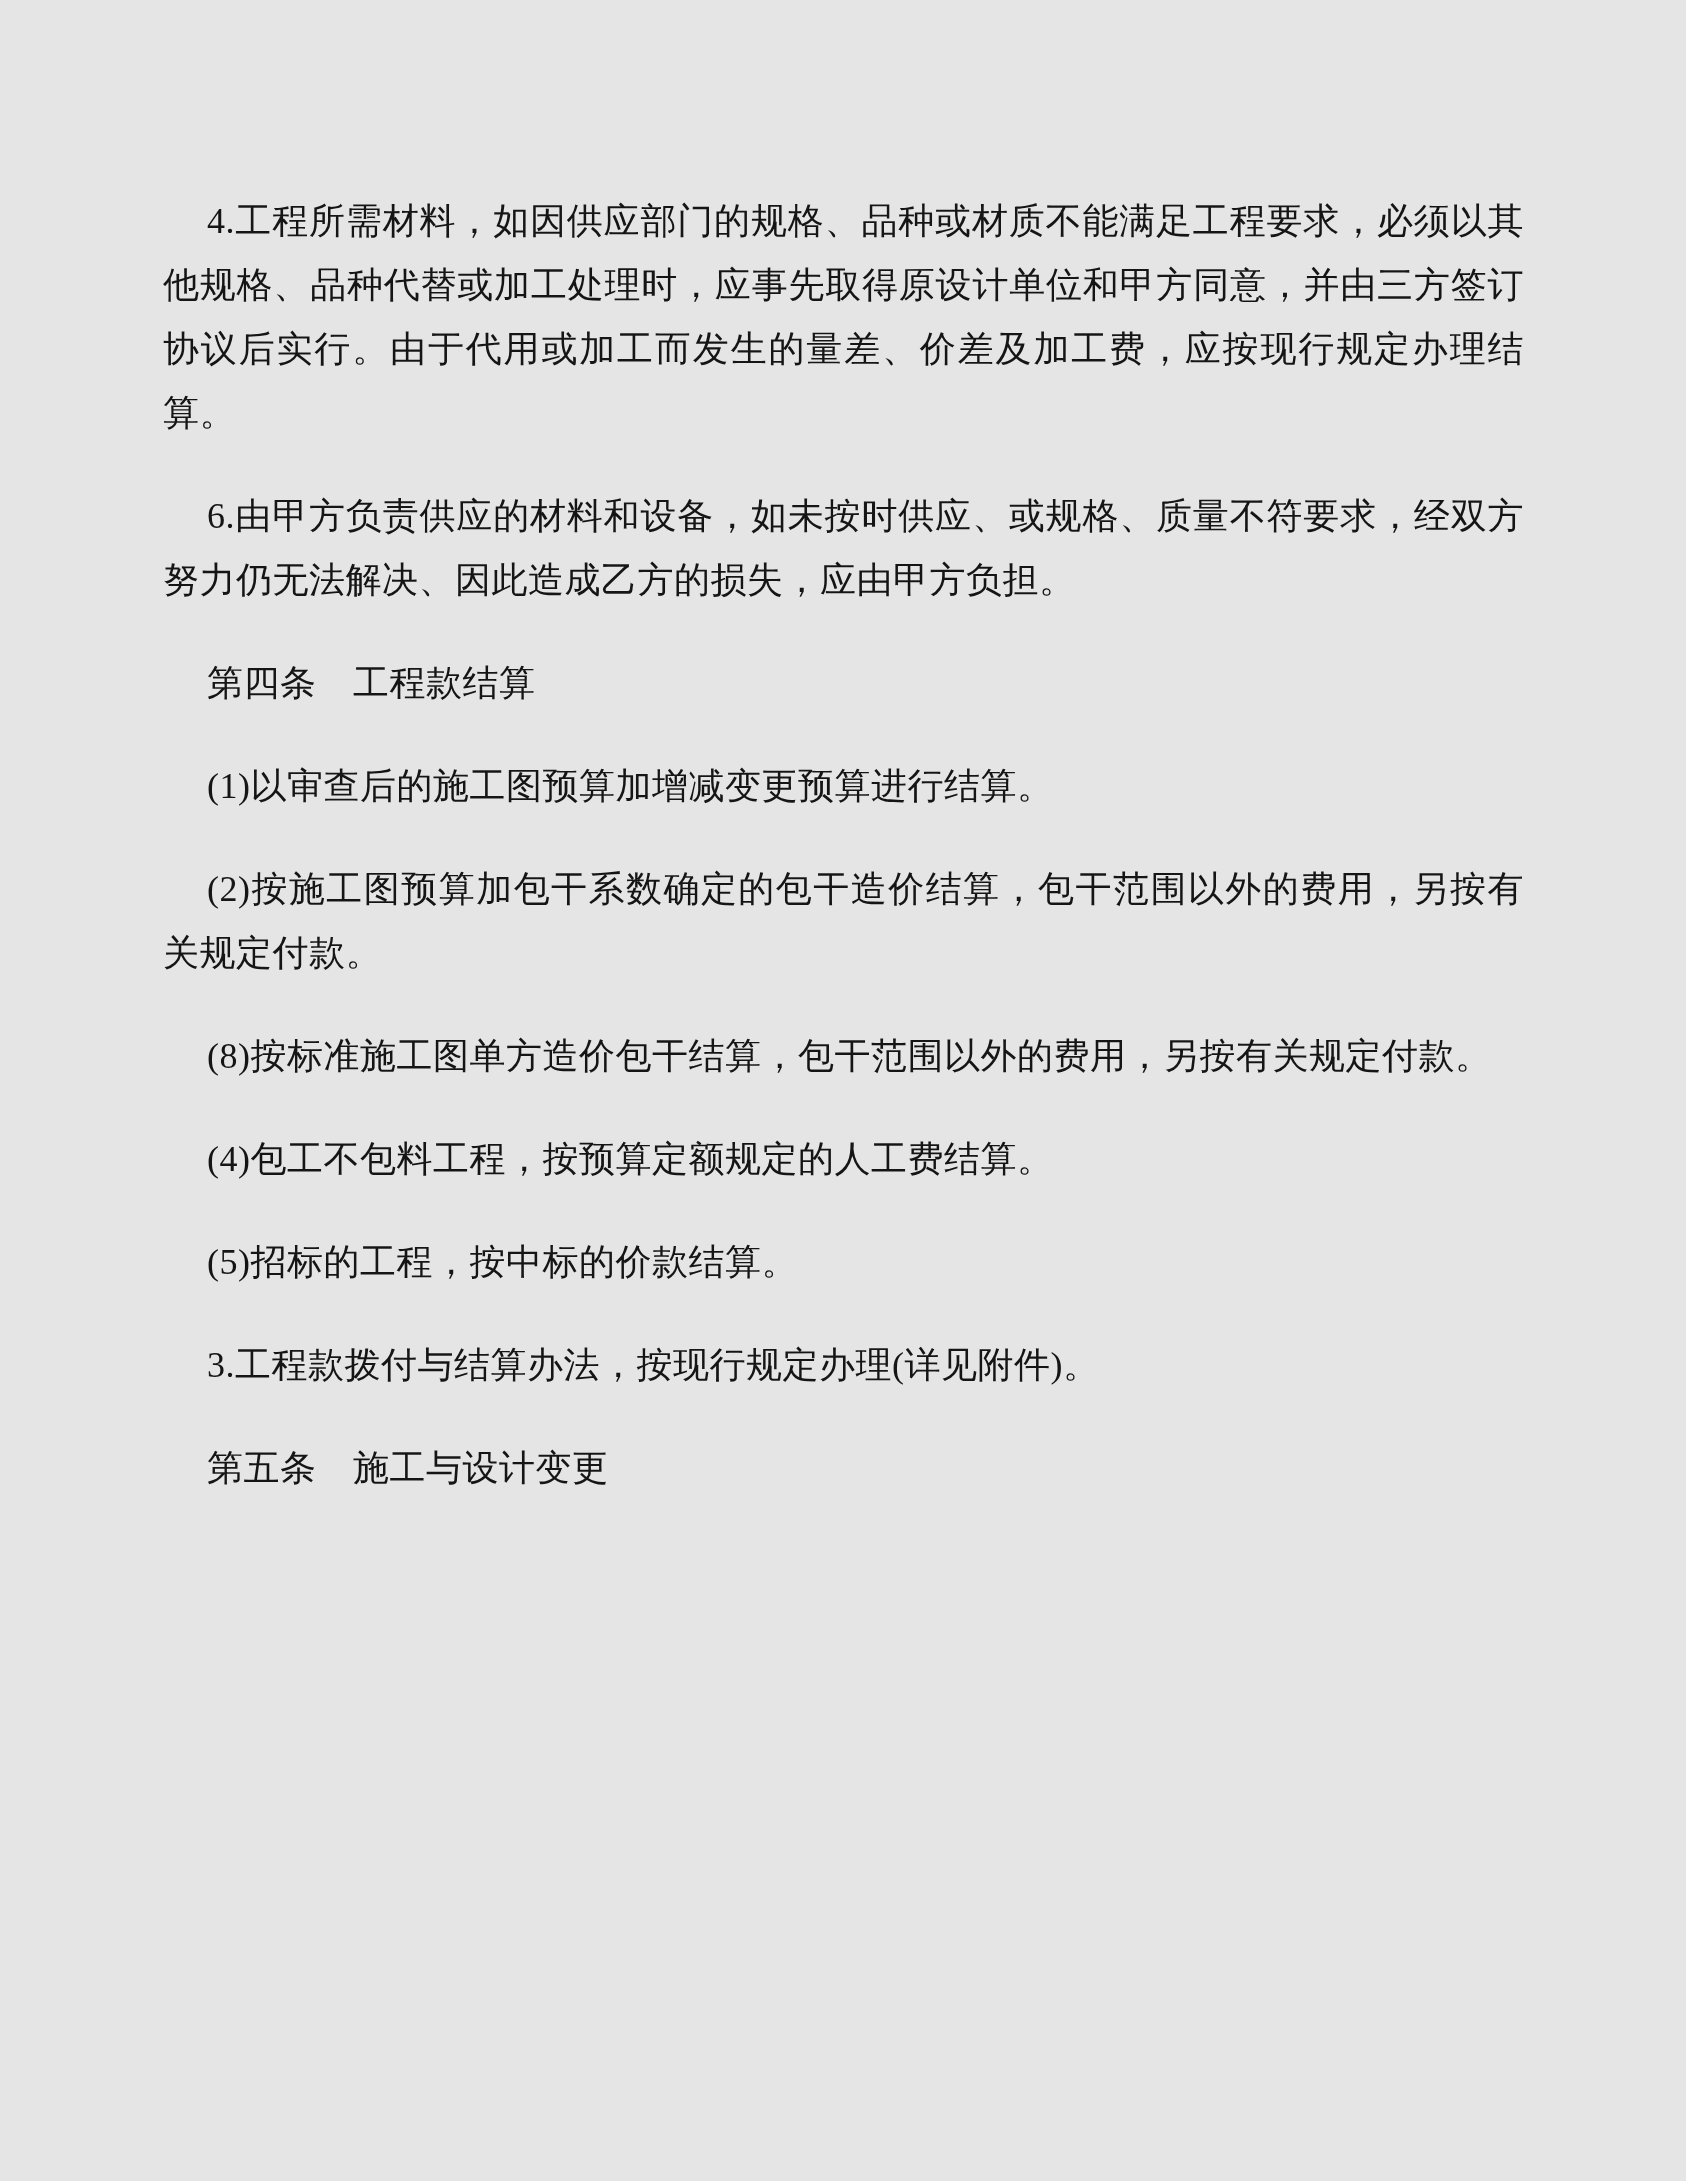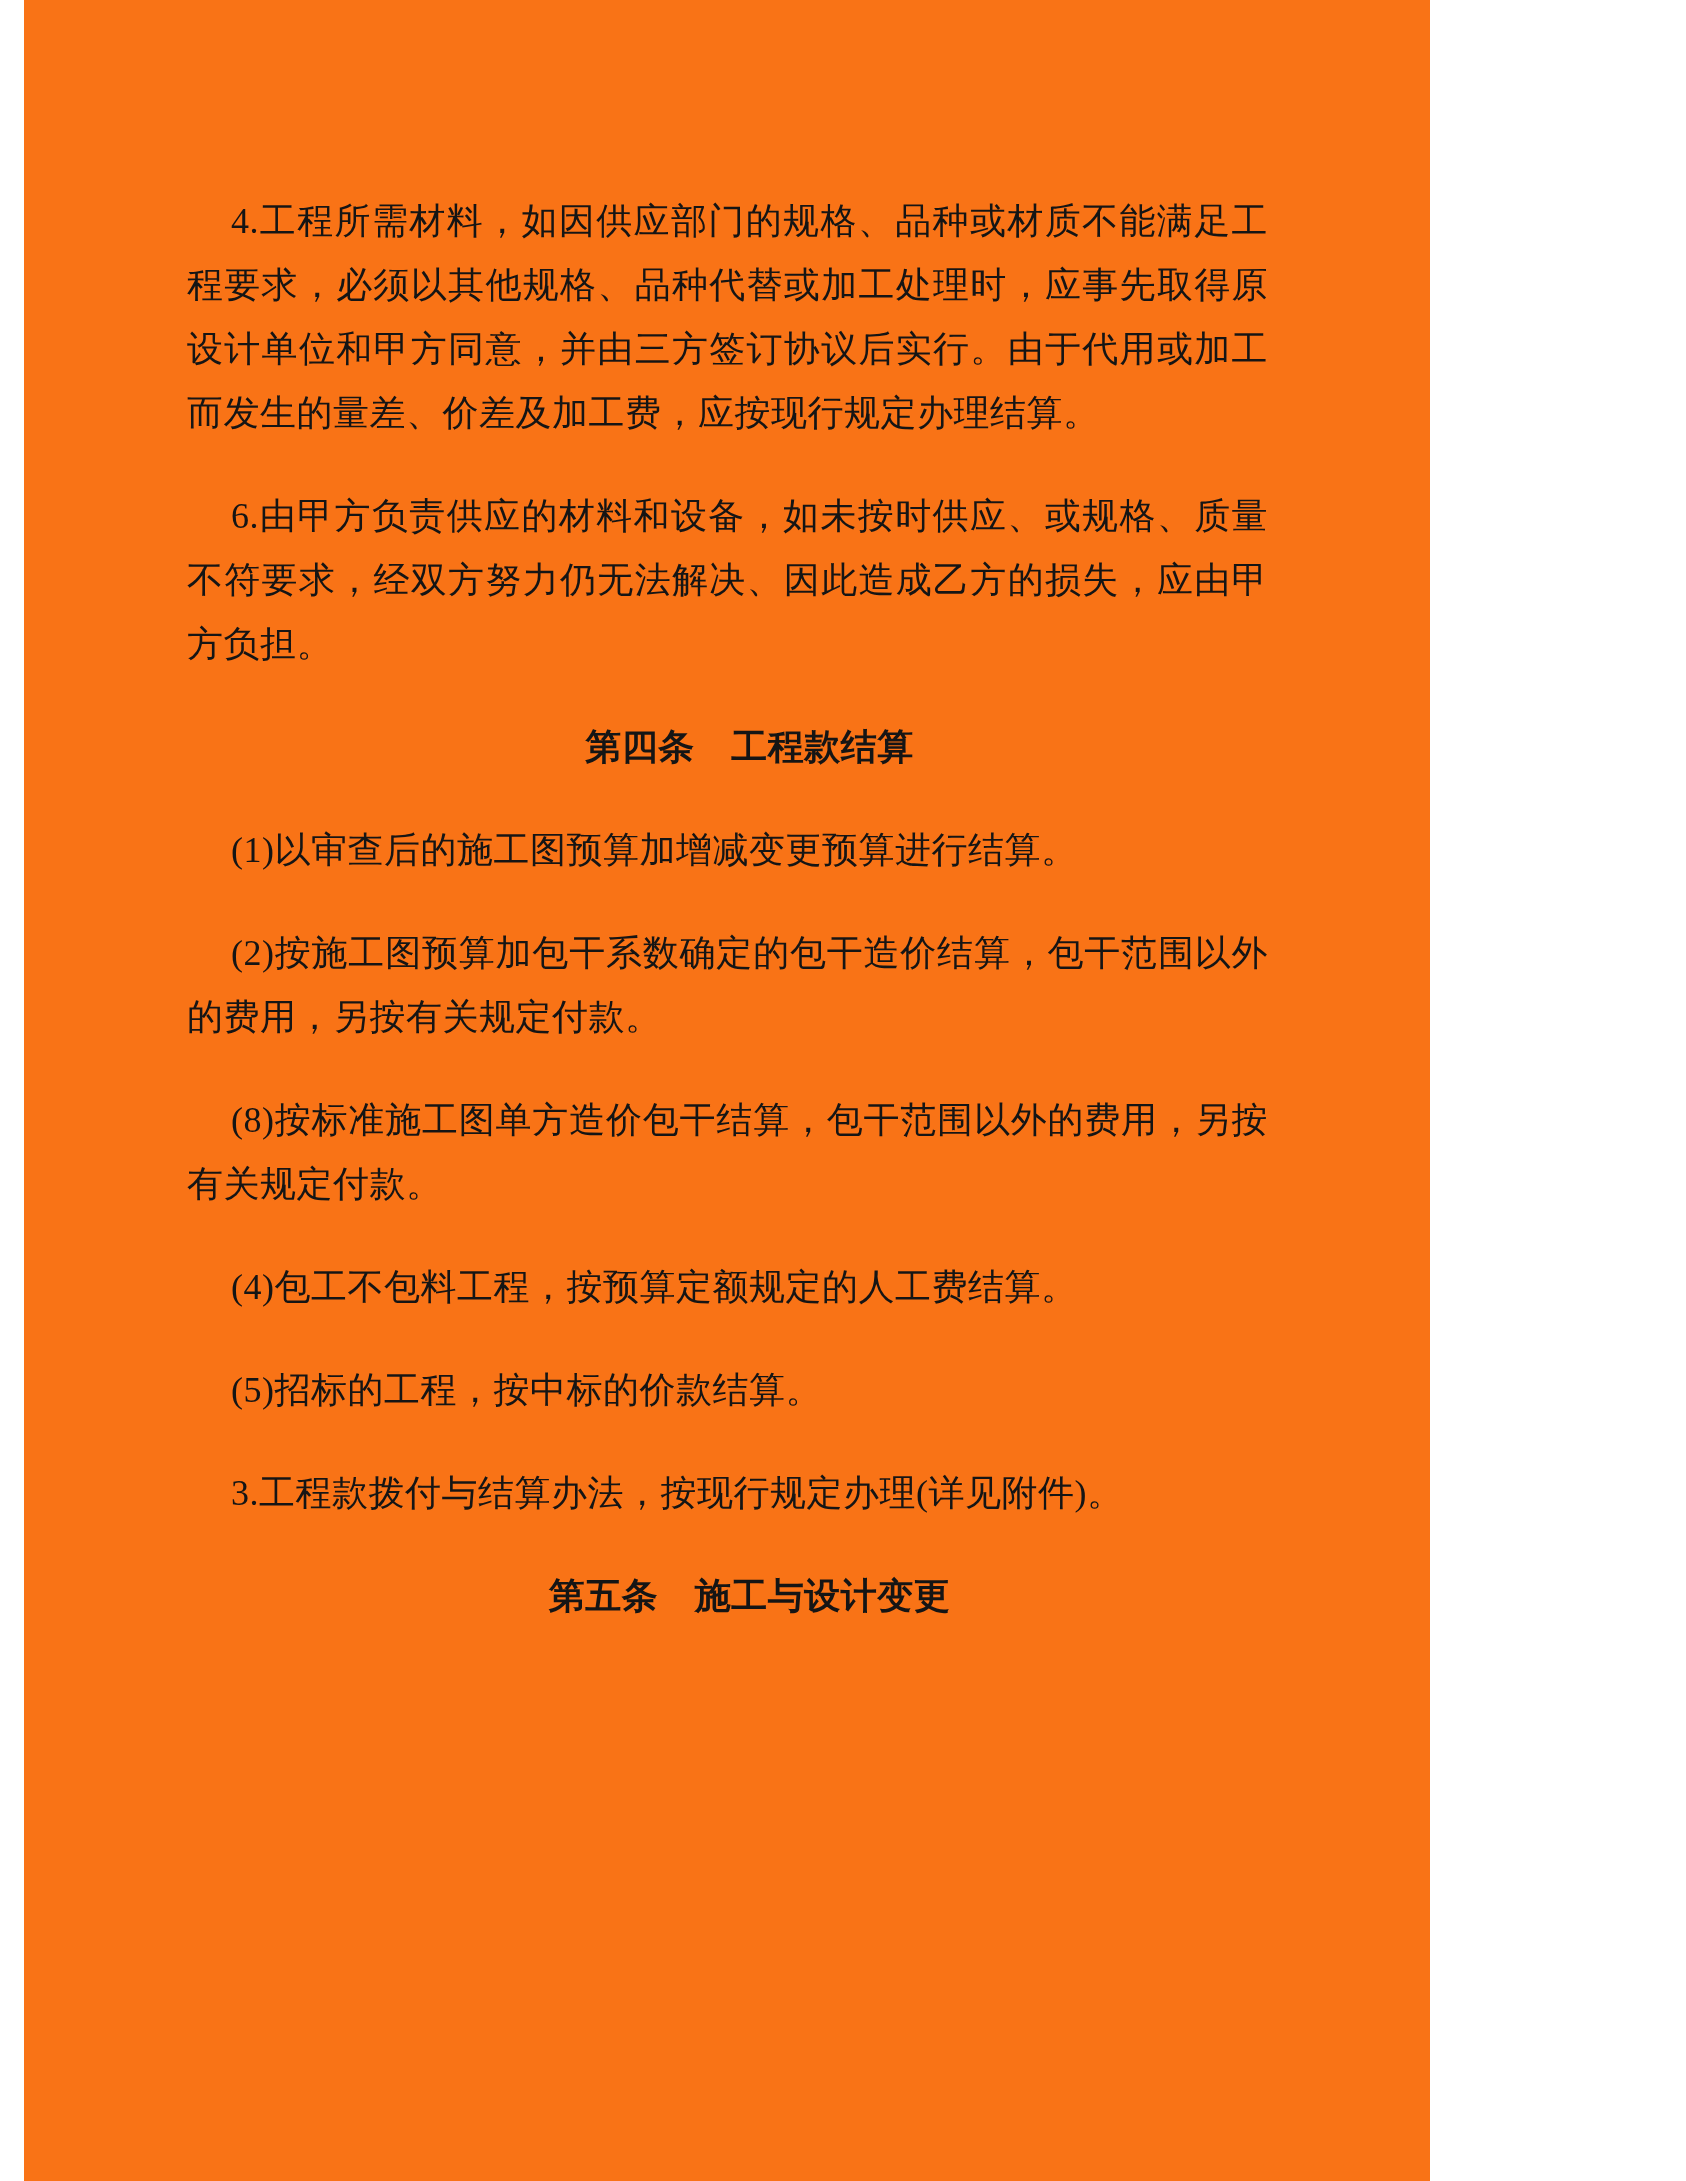--- a/index.html
+++ b/index.html
@@ -2,42 +2,41 @@
 <html style="font-size:14.7px"><head>
 <meta charset="utf-8">
 <style>
   html, body {
     margin: 0;
     padding: 0;
     background: #ffffff;
   }
   .page {
     position: relative;
-    width: 1406px;
+    width: 1686px;
     height: 2182px;
-    background: #f97316;
+    background: #e5e5e5;
     box-sizing: border-box;
     padding: 189px 162px 0 163px;
     overflow: hidden;
     font-family: "Liberation Serif", "DejaVu Serif", serif;
     color: #151515;
-    margin-left: 24px;
   }
   .para {
     margin: 0 0 39px 0;
     font-size: 36px;
     line-height: 64px;
     text-align: justify;
     text-indent: 44px;
     letter-spacing: 0.5px;
     word-break: normal;
   }
   .heading {
-    text-align: center;
-    font-weight: bold;
+    text-align: left;
+    font-weight: normal;
   }
 </style>
 </head>
 <body>
 
 <div class="page">
   <p class="para">4.工程所需材料，如因供应部门的规格、品种或材质不能满足工程要求，必须以其他规格、品种代替或加工处理时，应事先取得原设计单位和甲方同意，并由三方签订协议后实行。由于代用或加工而发生的量差、价差及加工费，应按现行规定办理结算。</p>
 
 
   <p class="para">6.由甲方负责供应的材料和设备，如未按时供应、或规格、质量不符要求，经双方努力仍无法解决、因此造成乙方的损失，应由甲方负担。</p>

